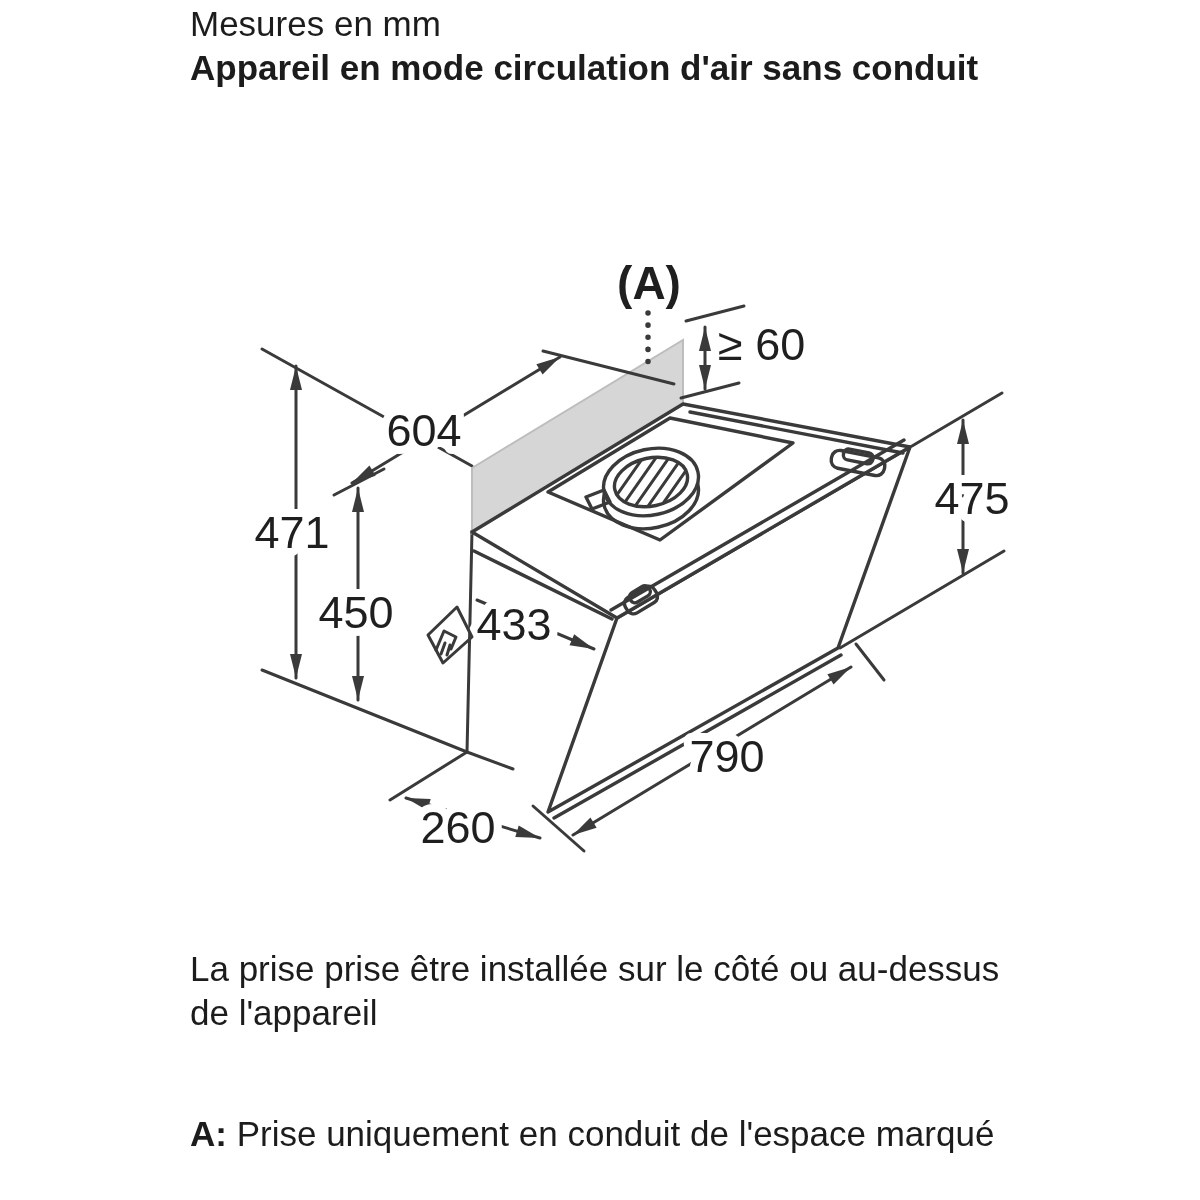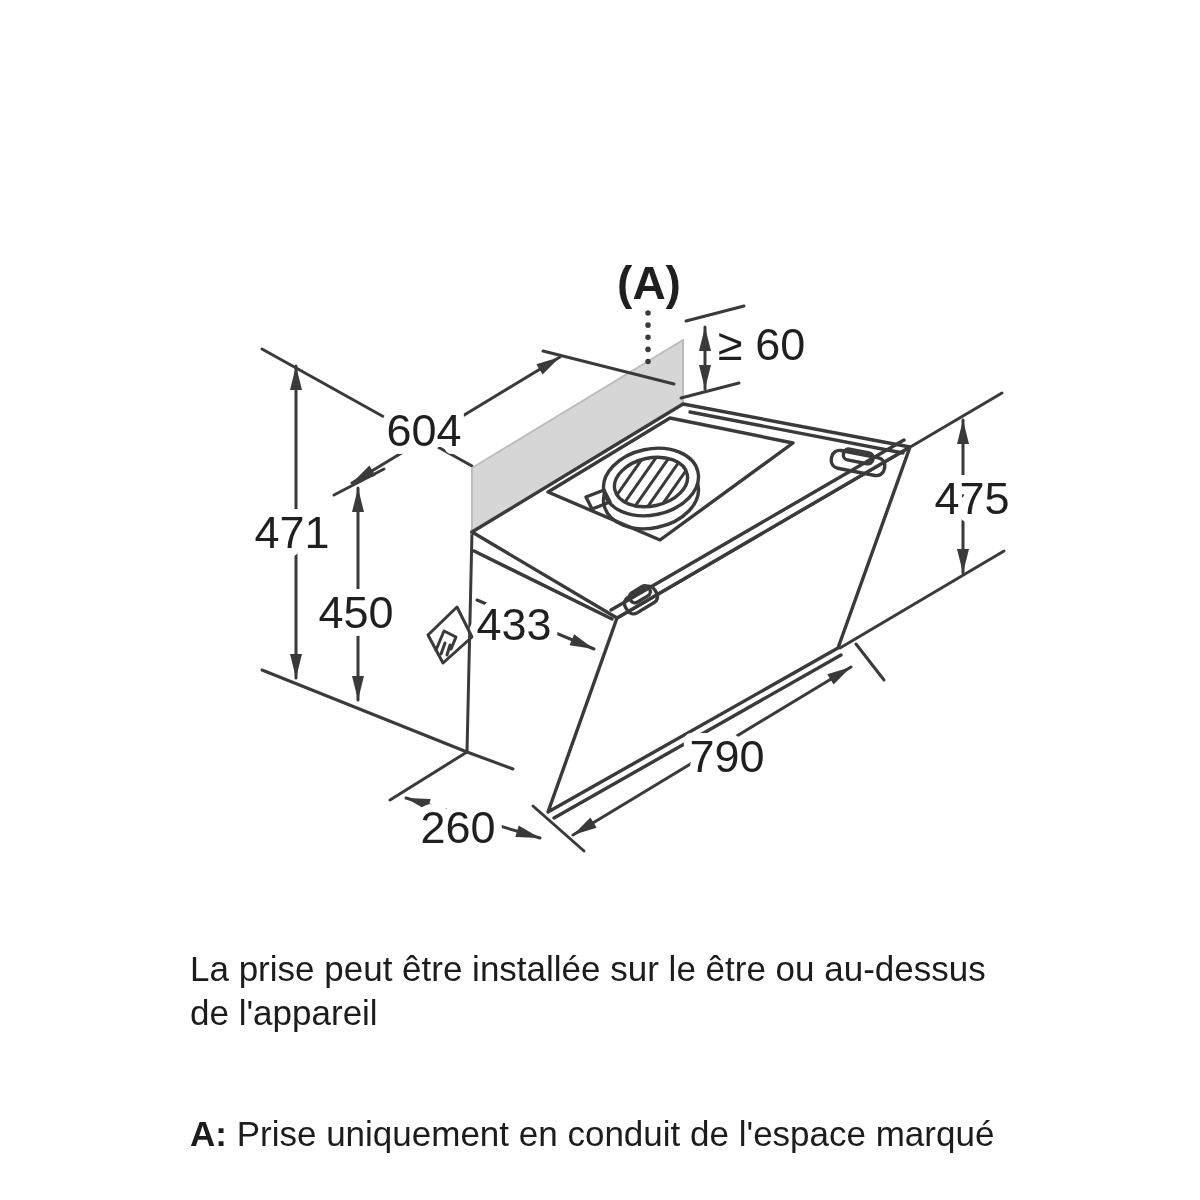--- a/index.html
+++ b/index.html
@@ -22,20 +22,22 @@
   .dimtxt{
     font-family:"Liberation Sans", sans-serif;font-size:45px;fill:#1f1f1f;
     stroke:#ffffff;stroke-width:16px;paint-order:stroke;stroke-linejoin:round;
   }
   .atxt{font-weight:bold;font-size:46px;}
 </style>
 </head>
 <body>
 
 <div id="header" class="textblock">
+  <p>Mesures en mm</p>
+  <p class="bold">Appareil en mode circulation d'air sans conduit</p>
 </div>
 
 <svg width="1200" height="1200" viewBox="0 0 1200 1200">
   <defs>
     <marker id="arr" viewBox="0 0 26 16" refX="25" refY="8" markerWidth="26" markerHeight="16" markerUnits="userSpaceOnUse" orient="auto-start-reverse">
       <path d="M1,2 L25,8 L1,14 Z" fill="#3a3a3a"></path>
     </marker>
     <clipPath id="fan-clip">
       <ellipse cx="651" cy="482" rx="36" ry="23" transform="rotate(-12 651 482)"></ellipse>
     </clipPath>
@@ -139,19 +141,19 @@
 
   <g>
     <polygon class="ln" points="457,607 472,637 443,663 428,635" fill="#ffffff"></polygon>
     <path class="ln" stroke-width="2.6" d="M436,650 L444,631 L456,637 L451,649"></path>
     <path class="ln" stroke-width="2.6" d="M445,643 L441,654"></path>
     <path class="ln" stroke-width="2.6" d="M450,645 L447,655"></path>
   </g>
 </svg>
 
 <div id="note1" class="textblock">
-  <span>La prise peut être installée sur le être ou au-dessus de l'appareil</span>
+  <span>La prise prise être installée sur le côté ou au-dessus de l'appareil</span>
 </div>
 
 <div id="note2" class="textblock">
   <span class="bold">A:</span>
   <span>Prise uniquement en conduit de l'espace marqué</span>
 </div>
 
 </body></html>

